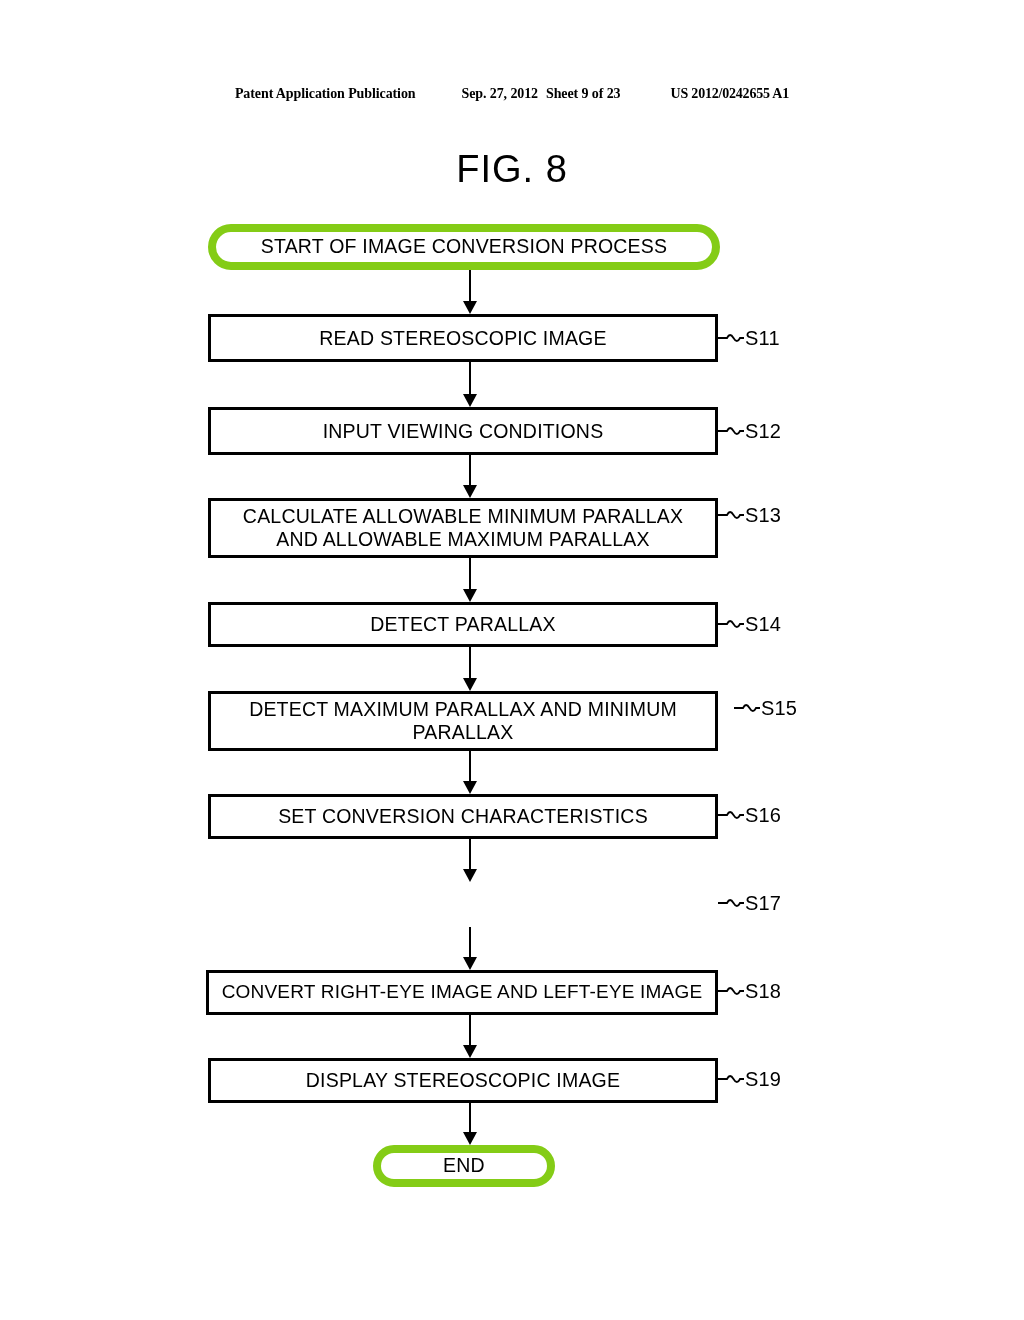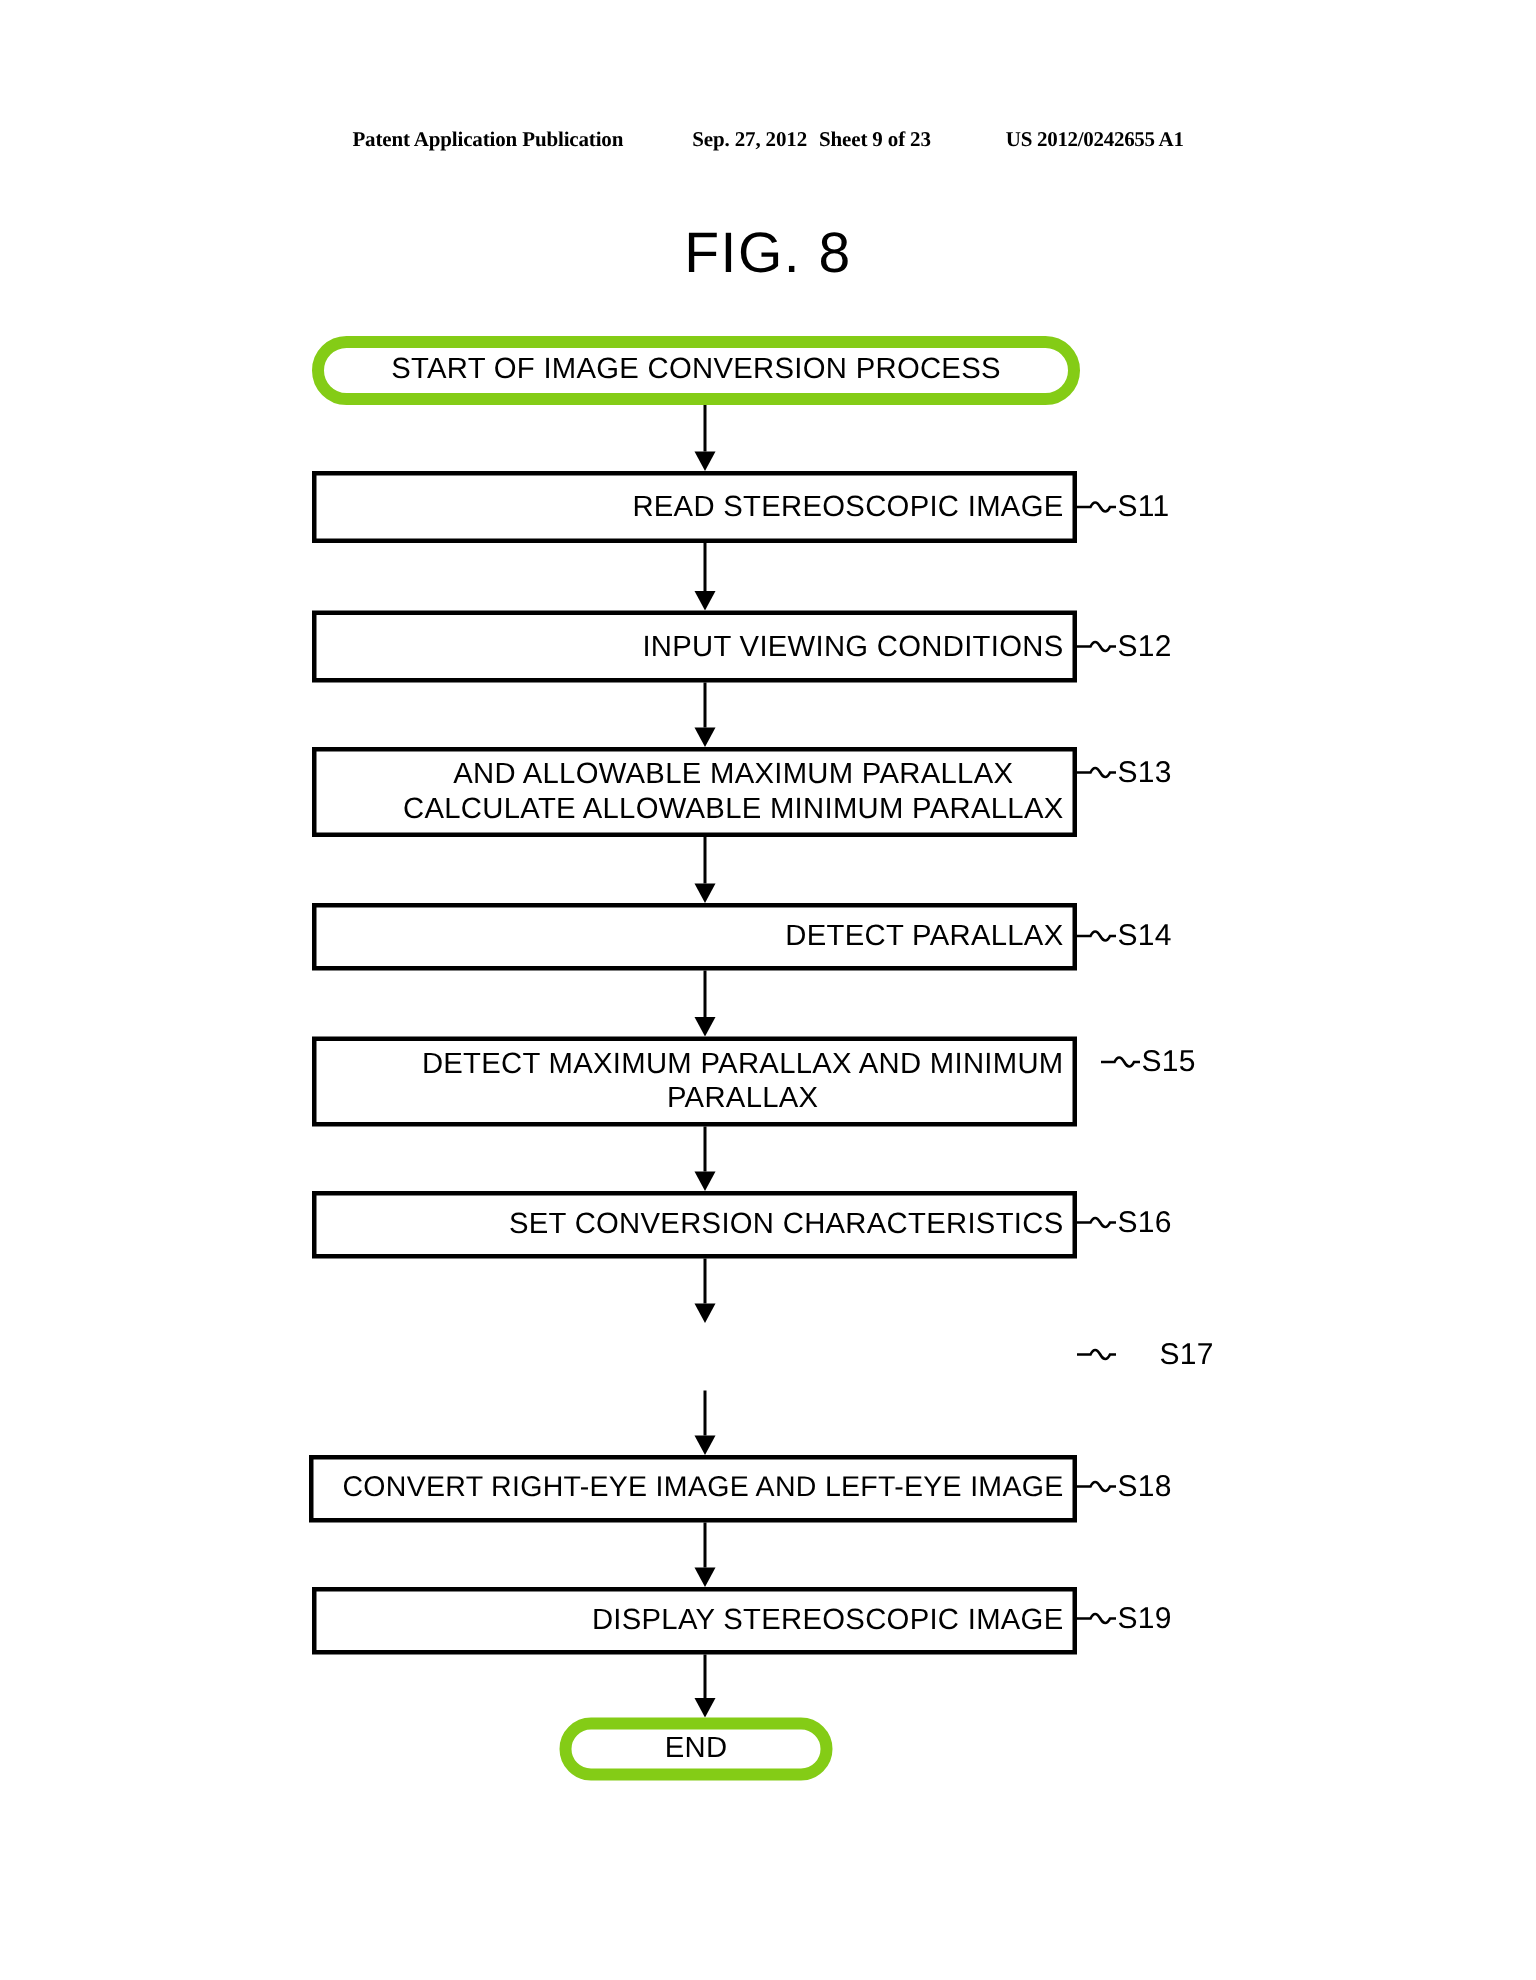--- a/index.html
+++ b/index.html
@@ -76,21 +76,21 @@
   }
 
   
   .pbox {
     position: absolute;
     box-sizing: border-box;
     border: 3px solid #000;
     background: #fff;
     display: flex;
     align-items: center;
-    justify-content: flex-end;
+    justify-content: center;
     text-align: center;
     font-size: 19.5px;
     letter-spacing: 0.2px;
     line-height: 1.16;
     padding: 12px 6px;
   }
   .pbox .txt { display: block; }
 
   
   .arrow {
@@ -184,22 +184,22 @@
     <span class="stext">S12</span>
   </div>
 
   <div class="arrow" style="left:463px; top:455px; height:43px;">
     <div class="shaft" style="height:30px;"></div>
     <div class="head"></div>
   </div>
 
   <div class="pbox" style="left:208px; top:498px; width:510px; height:60px;">
     <div>
+      <span class="txt">CALCULATE ALLOWABLE MINIMUM PARALLAX</span>
       <span class="txt">AND ALLOWABLE MAXIMUM PARALLAX</span>
-      <span class="txt">CALCULATE ALLOWABLE MINIMUM PARALLAX</span>
     </div>
   </div>
   <div class="steplabel" style="left:718px; top:501px;">
     <svg class="leader" viewBox="0 0 26 14" preserveAspectRatio="none">
       <path d="M0 7 H9 Q12 1 15.5 7 Q19 13 22 7 H26" fill="none" stroke="#000" stroke-width="1.8"></path>
     </svg>
     <span class="stext">S13</span>
   </div>
 
   <div class="arrow" style="left:463px; top:558px; height:44px;">
@@ -248,21 +248,21 @@
       <path d="M0 7 H9 Q12 1 15.5 7 Q19 13 22 7 H26" fill="none" stroke="#000" stroke-width="1.8"></path>
     </svg>
     <span class="stext">S16</span>
   </div>
 
   <div class="arrow" style="left:463px; top:839px; height:43px;">
     <div class="shaft" style="height:30px;"></div>
     <div class="head"></div>
   </div>
 
-  <div class="steplabel" style="left:718px; top:889px;gap:28px;">
+  <div class="steplabel" style="left:718px; top:889px;">
     <svg class="leader" viewBox="0 0 26 14" preserveAspectRatio="none">
       <path d="M0 7 H9 Q12 1 15.5 7 Q19 13 22 7 H26" fill="none" stroke="#000" stroke-width="1.8"></path>
     </svg>
     <span class="stext">S17</span>
   </div>
 
   <div class="arrow" style="left:463px; top:927px; height:43px;">
     <div class="shaft" style="height:30px;"></div>
     <div class="head"></div>
   </div>

